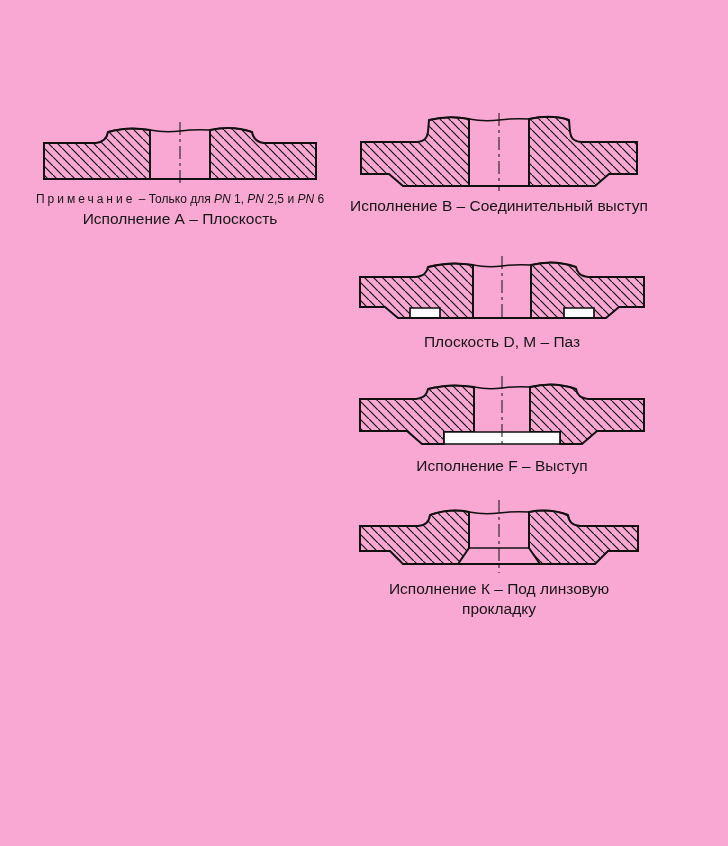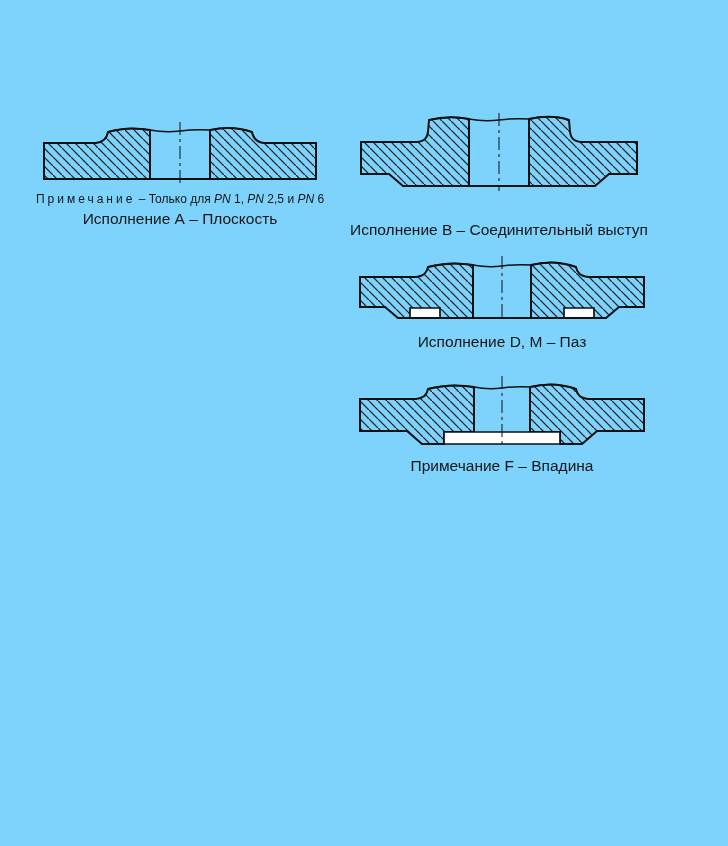--- a/index.html
+++ b/index.html
@@ -3,21 +3,21 @@
 <meta charset="utf-8">
 <style>
   html,body{margin:0;padding:0;}
   body{
     width:728px;height:846px;
     background:#ffffff;
     font-family:"Liberation Sans", sans-serif;
     position:relative;
     overflow:hidden;
   }
-  .page{position:relative;width:728px;height:846px;background:#7dd3fc;}
+  .page{position:relative;width:728px;height:846px;background:#f9a8d4;}
   .fig{position:absolute;}
   .fig svg{display:block;overflow:visible;}
   .body{fill:url(#hatch);stroke:#111;stroke-width:2;stroke-linejoin:miter;}
   .white{fill:#ffffff;stroke:#111;stroke-width:1.7;}
   .edge{fill:none;stroke:#111;stroke-width:2;}
   .wave{fill:none;stroke:#111;stroke-width:1.5;}
   .cl{fill:none;stroke:#111;stroke-width:1;stroke-dasharray:13 4 3 4;}
   .thin{fill:none;stroke:#111;stroke-width:1;}
   .caption{
     position:relative;
@@ -35,21 +35,21 @@
     margin-left:calc(50% - 210px);
     text-align:center;
     font-size:12px;
     color:#151515;
     margin-top:7px;
     margin-bottom:3px;
     white-space:nowrap;
   }
   .note .sp{letter-spacing:3px;}
   .note .it{font-style:italic;}
-  .mt20{margin-top:28px;} .mt12{margin-top:12px;} .mt11{margin-top:11px;}
+  .mt20{margin-top:4px;} .mt12{margin-top:12px;} .mt11{margin-top:11px;}
   .mt10{margin-top:10px;} .mt8{margin-top:8px;} .mt5{margin-top:5px;}
 </style>
 </head>
 <body>
 
 <div class="page">
 
   <svg width="0" height="0" style="position:absolute" aria-hidden="true">
     <defs>
       <pattern id="hatch" patternUnits="userSpaceOnUse" width="9" height="9">
@@ -85,30 +85,42 @@
   <div class="fig" style="left:360px;top:255px;width:284px">
     <svg viewBox="0 0 284 66" width="284" height="66">
       <path class="body" d="M0,22 H56 C64,21 67,18 68,12 Q90,6 113,10 V63 H38 L25,52 H0 Z"></path>
       <path class="body" d="M171,10 Q194,4 216,12 C217,18 220,21 228,22 H284 V52 H259 L246,63 H171 Z"></path>
       <path class="white" d="M50,53 H80 V63 H50 Z"></path>
       <path class="white" d="M204,53 H234 V63 H204 Z"></path>
       <path class="edge" d="M38,63 H246"></path>
       <path class="wave" d="M68,12 Q90,6 113,10 Q128,13 142,11 Q156,9 171,10 Q194,4 216,12"></path>
       <path class="cl" d="M142,1 V65"></path>
     </svg>
-    <div class="caption mt11">Исполнение D, М – Паз</div>
+    <div class="caption mt11">Плоскость D, М – Паз</div>
   </div>
 
 
   <div class="fig" style="left:360px;top:374px;width:284px">
     <svg viewBox="0 0 284 74" width="284" height="74">
       <path class="body" d="M0,25 H56 C64,24 67,21 68,15 Q90,9 114,13 V58 H84 V70 H62 L47,57 H0 Z"></path>
       <path class="body" d="M170,13 Q194,7 216,15 C217,21 220,24 228,25 H284 V57 H237 L222,70 H200 V58 H170 Z"></path>
       <path class="white" d="M84,70 V58 H200 V70 Z"></path>
       <path class="wave" d="M68,15 Q90,9 114,13 Q128,16 142,14 Q156,12 170,13 Q194,7 216,15"></path>
       <path class="cl" d="M142,2 V73"></path>
     </svg>
-    <div class="caption mt8">Примечание F – Впадина</div>
+    <div class="caption mt8">Исполнение F – Выступ</div>
   </div>
 
 
+  <div class="fig" style="left:360px;top:498px;width:278px">
+    <svg viewBox="0 0 278 76" width="278" height="76">
+      <path class="body" d="M0,28 H58 C66,27 69,24 70,17 Q90,10 109,14 V50 L98,66 H43 L30,53 H0 Z"></path>
+      <path class="body" d="M169,14 Q190,10 208,17 C209,24 212,27 220,28 H278 V53 H248 L235,66 H180 L169,50 Z"></path>
+      <path class="edge" d="M43,66 H235"></path>
+      <path class="thin" d="M109,50 H169" style="stroke-width:1.6"></path>
+      <path class="wave" d="M70,17 Q90,10 109,14 Q124,17 139,15 Q154,13 169,14 Q190,10 208,17"></path>
+      <path class="cl" d="M139,2 V75"></path>
+    </svg>
+    <div class="caption mt5">Исполнение К – Под линзовую
+прокладку</div>
+  </div>
 
 </div>
 
 </body></html>

